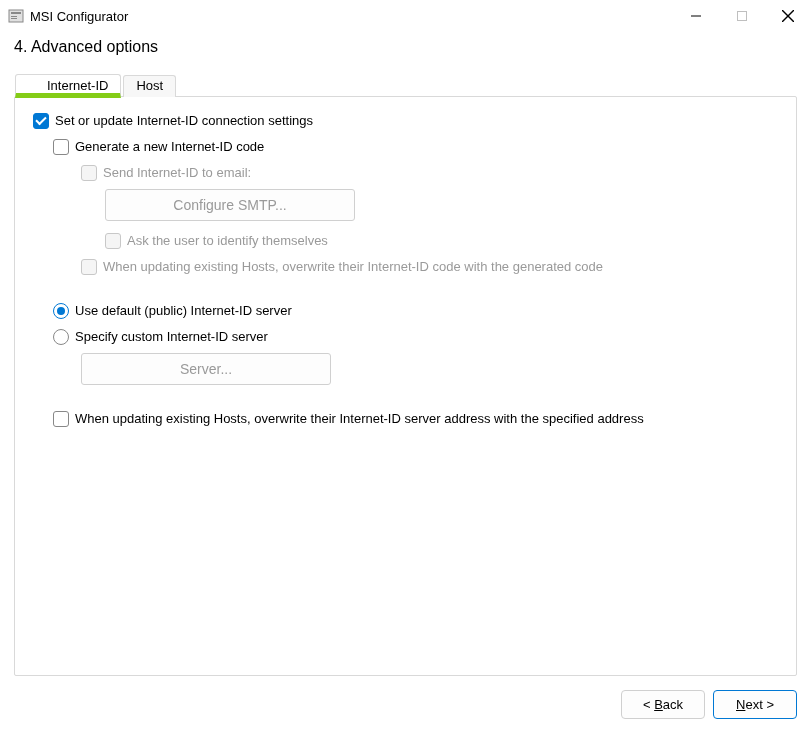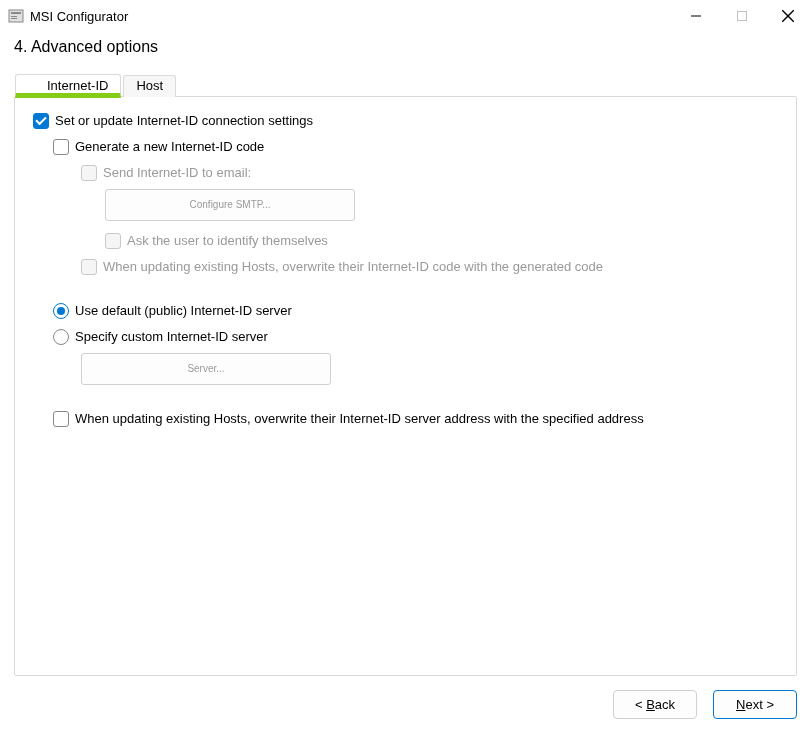--- a/index.html
+++ b/index.html
@@ -154,33 +154,33 @@
       background: #0078d4;
       border-radius: 50%;
     }
     .lbl-disabled {
       color: #9a9a9a;
     }
     .btn-flat {
       border: 1px solid #d0d0d0;
       background: #fdfdfd;
       padding: 5px 10px;
-      font-size: 10px;
+      font-size: 14px;
       border-radius: 3px;
       min-width: 250px;
       text-align: center;
       color: #9a9a9a;
       cursor: default;
     }
     .footer {
       position: absolute;
       bottom: 12px;
       right: 14px;
       display: flex;
-      gap: 16px;
+      gap: 8px;
     }
     .footer .nav-btn {
       min-width: 84px;
       padding: 6px 14px;
       border: 1px solid #d0d0d0;
       background: #fdfdfd;
       border-radius: 4px;
       font-size: 13px;
       text-align: center;
       cursor: default;

